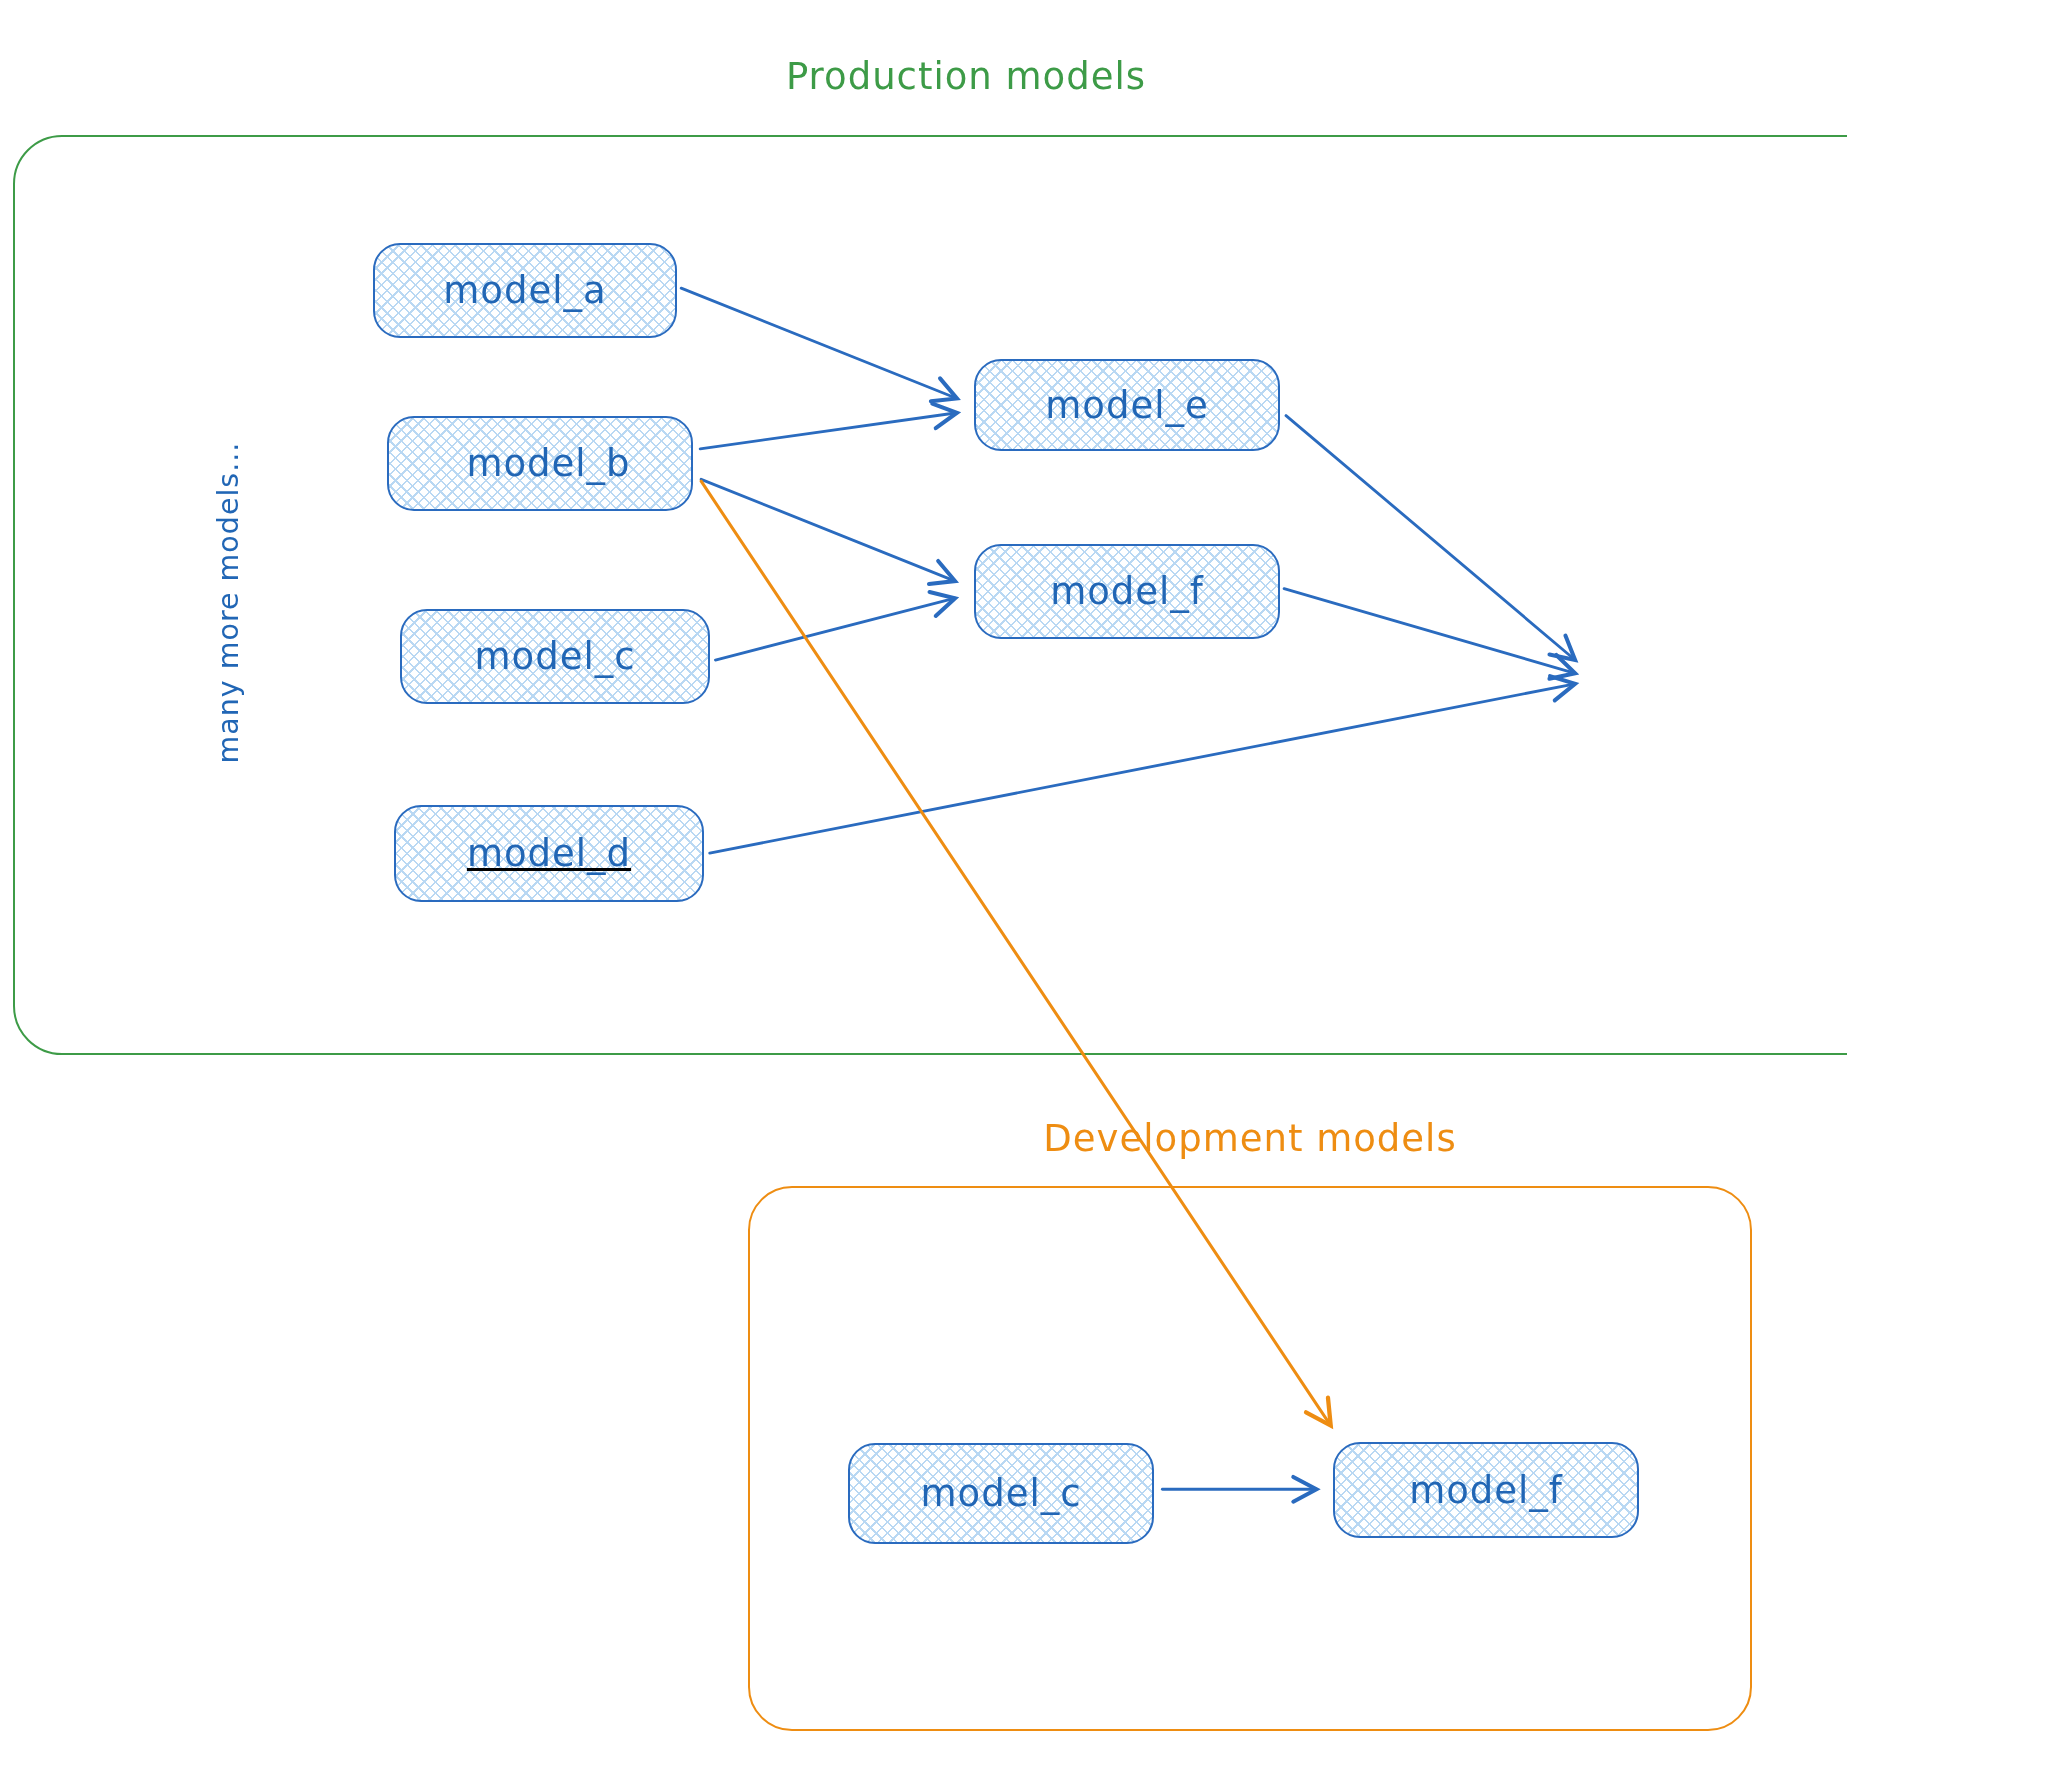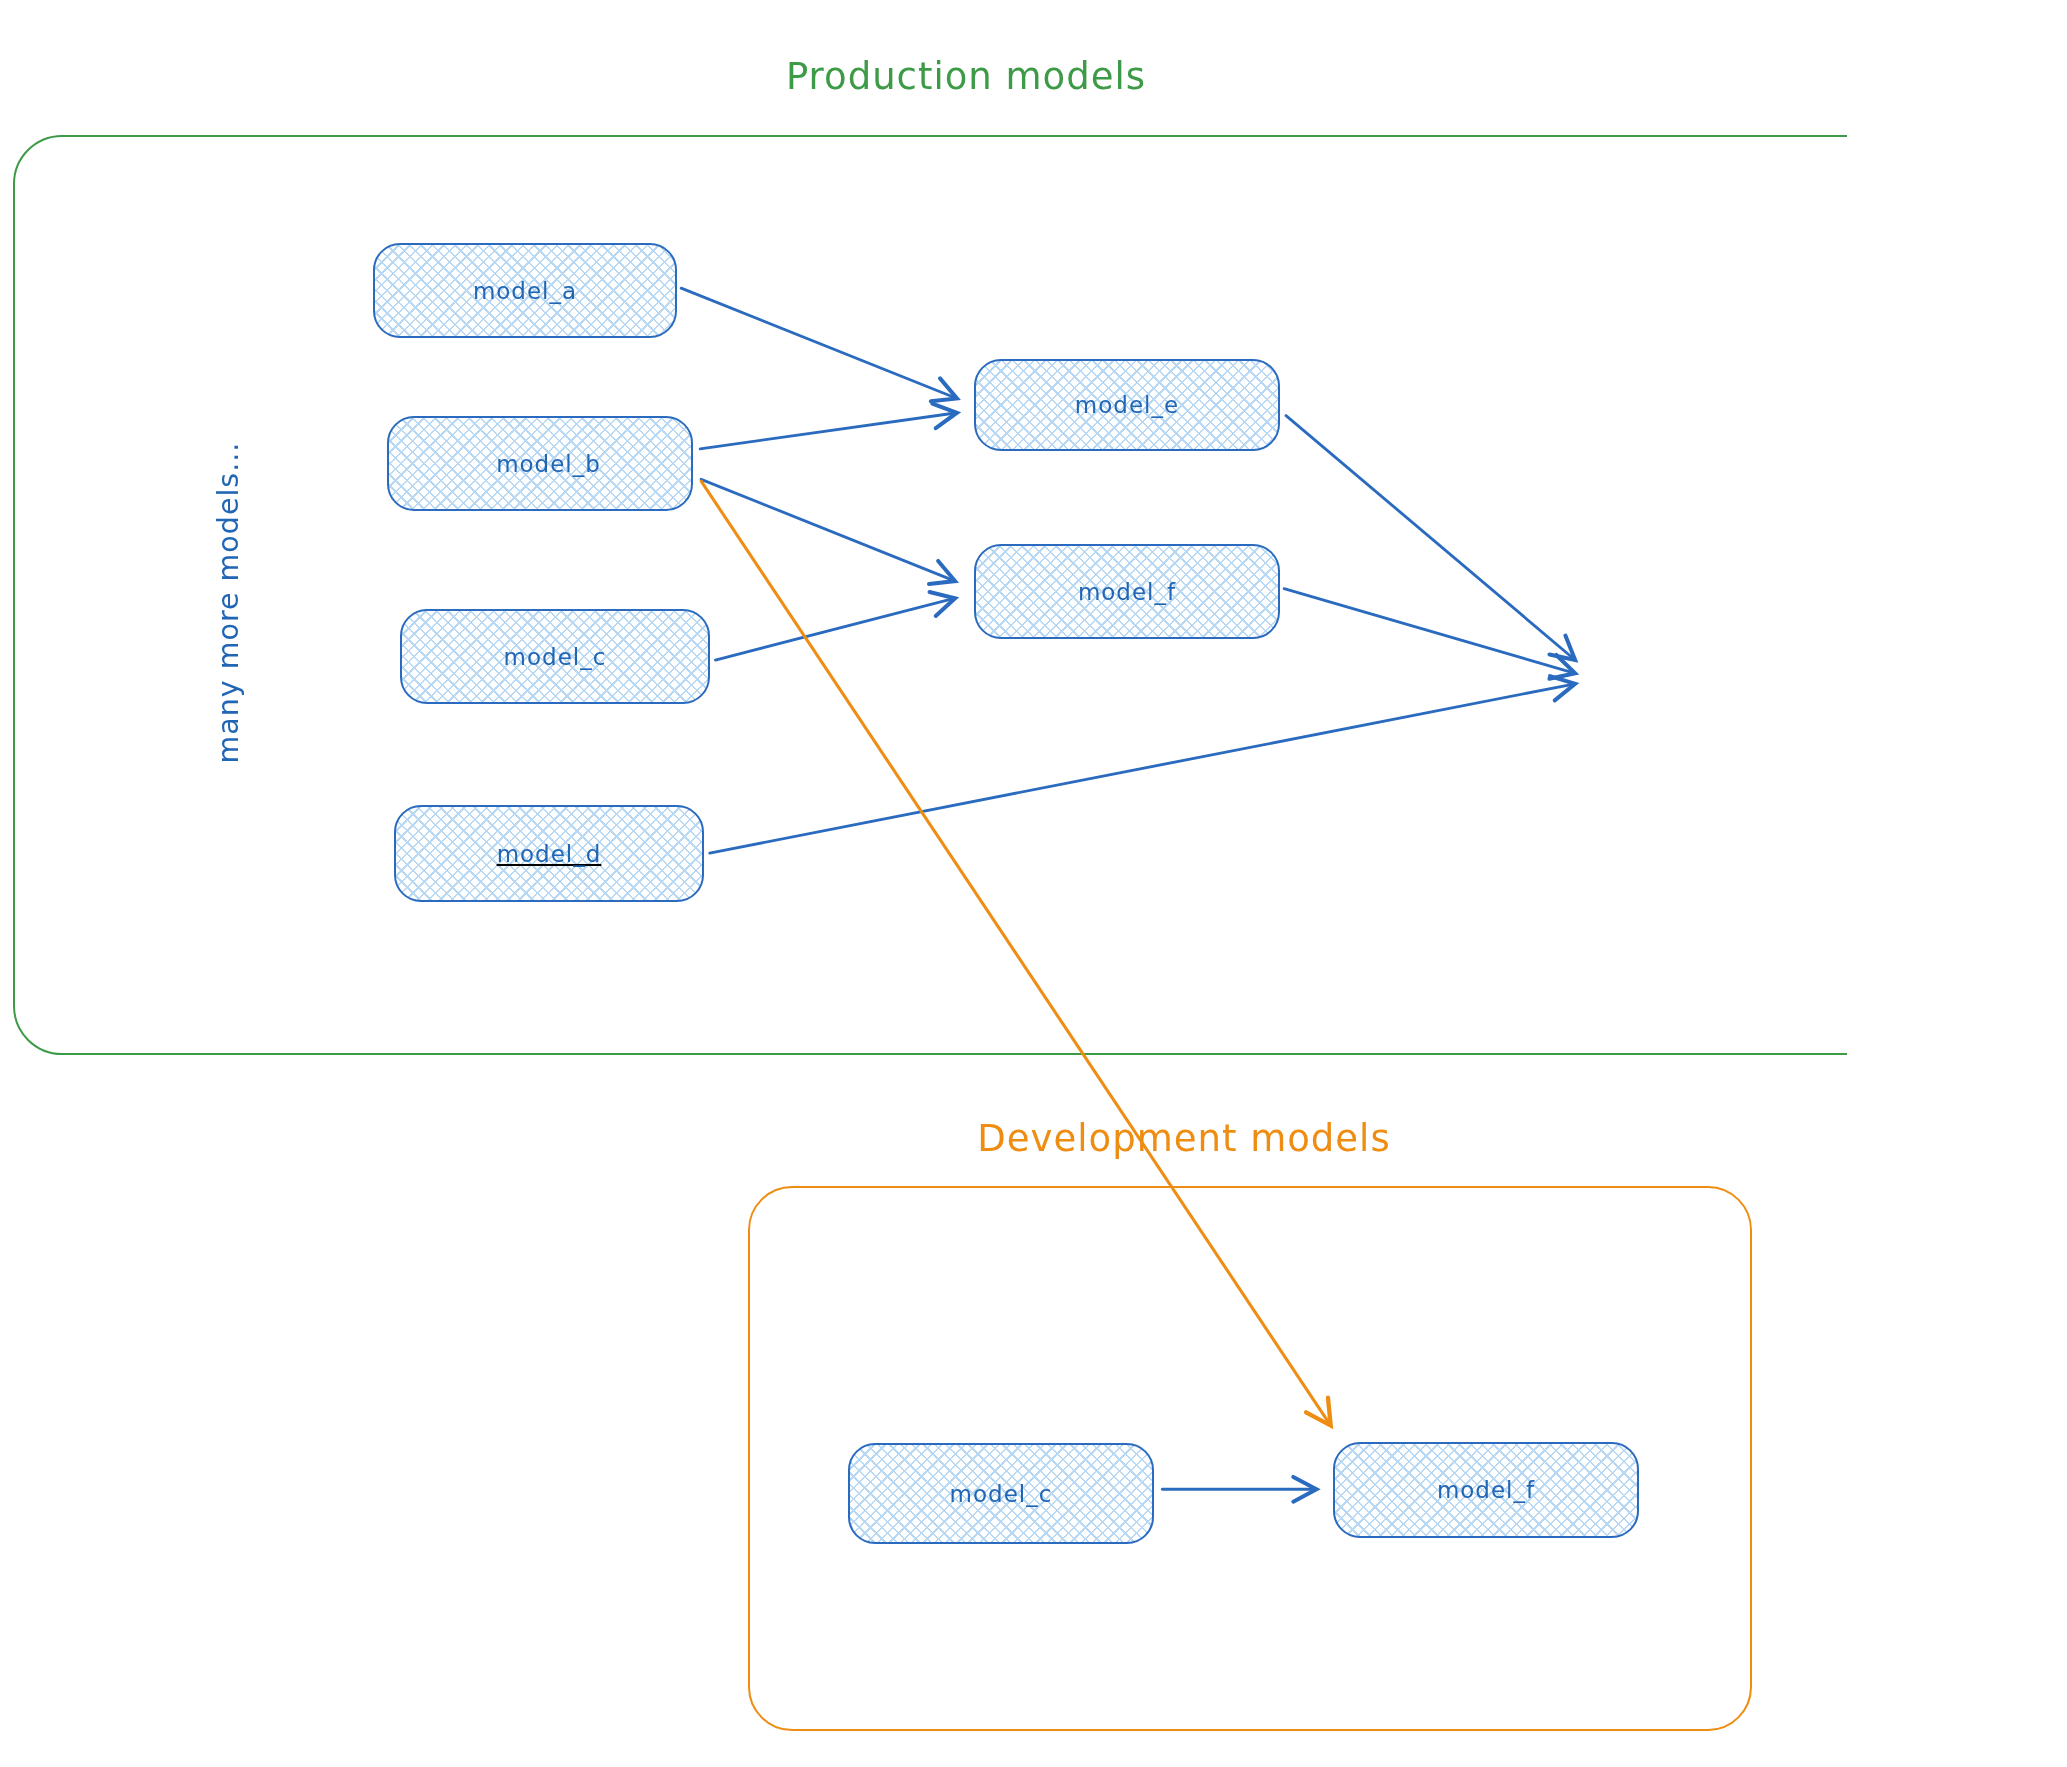--- a/index.html
+++ b/index.html
@@ -36,36 +36,36 @@
   .diagram-title{
     position:absolute;
     transform:translateX(-50%);
     font-size:37px;
     letter-spacing:1px;
     font-weight:500;
     white-space:nowrap;
     z-index:2;
   }
   .diagram-title.green{color:var(--green);left:966px;top:55px;}
-  .diagram-title.orange{color:var(--orange);left:1184px;top:1117px;}
+  .diagram-title.orange{color:var(--orange);left:1250px;top:1117px;}
   .node{
     position:absolute;
     border:2.9px solid var(--blue);
     border-radius:27px;
     background-color:#fff;
     background-image:
       repeating-linear-gradient(45deg, var(--hatch) 0px, var(--hatch) 1.7px, transparent 1.7px, transparent 8px),
       repeating-linear-gradient(135deg, var(--hatch) 0px, var(--hatch) 1.7px, transparent 1.7px, transparent 8px);
     display:flex;align-items:center;justify-content:center;
     z-index:2;
     box-sizing:border-box;
   }
   .node-label{
     color:var(--blue-text);
-    font-size:23px;
+    font-size:37px;
     font-weight:500;
     letter-spacing:1px;
     background:rgba(255,255,255,.0);
   }
   .side-note{
     position:absolute;
     left:90px;top:609px;
     width:276px;
     text-align:center;
     color:var(--blue-text);

